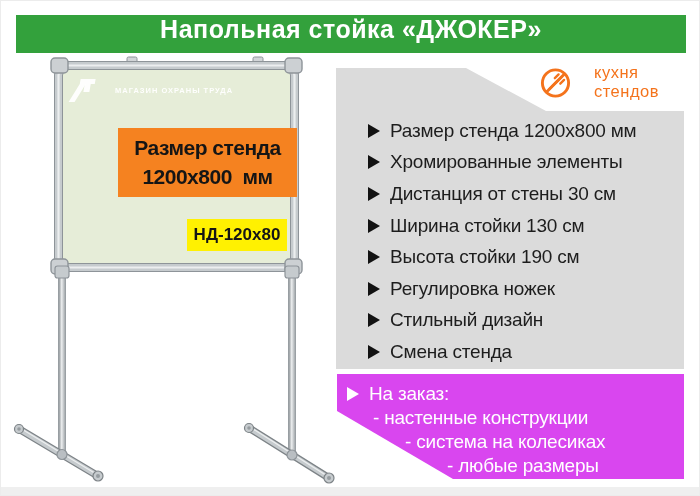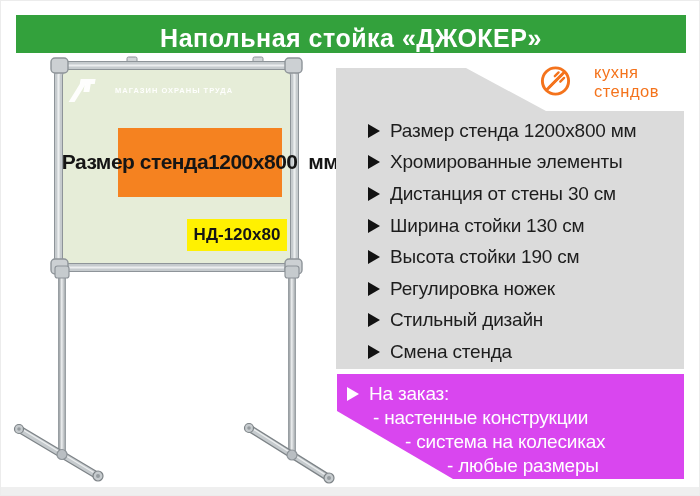--- a/index.html
+++ b/index.html
@@ -1,36 +1,36 @@
 <!DOCTYPE html>
 <html><head>
 <meta charset="utf-8">
 <style>
   html,body{margin:0;padding:0;background:#fff;}
   #page{position:relative;width:700px;height:496px;background:#fff;overflow:hidden;
         font-family:"Liberation Sans",sans-serif;border:1px solid #ececec;box-sizing:border-box;}
 
   
   .header-bar{position:absolute;left:15px;top:14px;width:670px;height:38px;background:#33A13C;
-              display:flex;align-items:flex-end;justify-content:center;}
+              display:flex;align-items:flex-start;justify-content:center;}
   .header-bar span{color:#fff;font-size:25px;font-weight:bold;letter-spacing:.5px;}
 
   
   .stand-svg{position:absolute;left:0;top:55px;}
   .board-logo{position:absolute;left:66px;top:76px;display:flex;align-items:center;gap:18px;}
   .board-logo .logo-text{color:rgba(255,255,255,.95);font-size:7.5px;font-weight:bold;letter-spacing:1px;}
-  .orange-box{position:absolute;left:117px;top:127px;width:164px;height:69px;background:#F58220;
-              display:flex;align-items:center;justify-content:center;}
+  .orange-box{position:absolute;left:117px;top:127px;width:179px;height:69px;background:#F58220;
+              display:flex;flex-direction:column;align-items:center;justify-content:center;}
   .orange-box div{color:#151515;font-size:21px;font-weight:bold;line-height:1.35;letter-spacing:-.5px;white-space:pre;}
   .yellow-box{position:absolute;left:186px;top:218px;width:100px;height:32px;background:#FFF101;
               display:flex;align-items:center;justify-content:center;}
   .yellow-box span{color:#151515;font-size:17px;font-weight:bold;}
 
   
-  .brand{position:absolute;left:538px;top:62px;display:flex;align-items:flex-start;gap:22px;}
+  .brand{position:absolute;left:538px;top:62px;display:flex;align-items:flex-end;gap:22px;}
   .brand span{color:#F4731C;font-size:16.5px;letter-spacing:.5px;}
 
   
   .panel{position:absolute;left:335px;top:67px;width:348px;height:301px;background:#DBDBDB;
          clip-path:polygon(0 0,130px 0,210px 43px,100% 43px,100% 100%,0 100%);}
   .features{position:absolute;left:0;top:47px;width:100%;}
   .feature-row{display:flex;align-items:center;height:31.6px;padding-left:32px;}
   .tri-black{width:0;height:0;border-left:12px solid #121212;border-top:7px solid transparent;
              border-bottom:7px solid transparent;margin-right:10px;flex:none;}
   .feature-row span{color:#1d1d1d;font-size:19px;letter-spacing:-.2px;}

